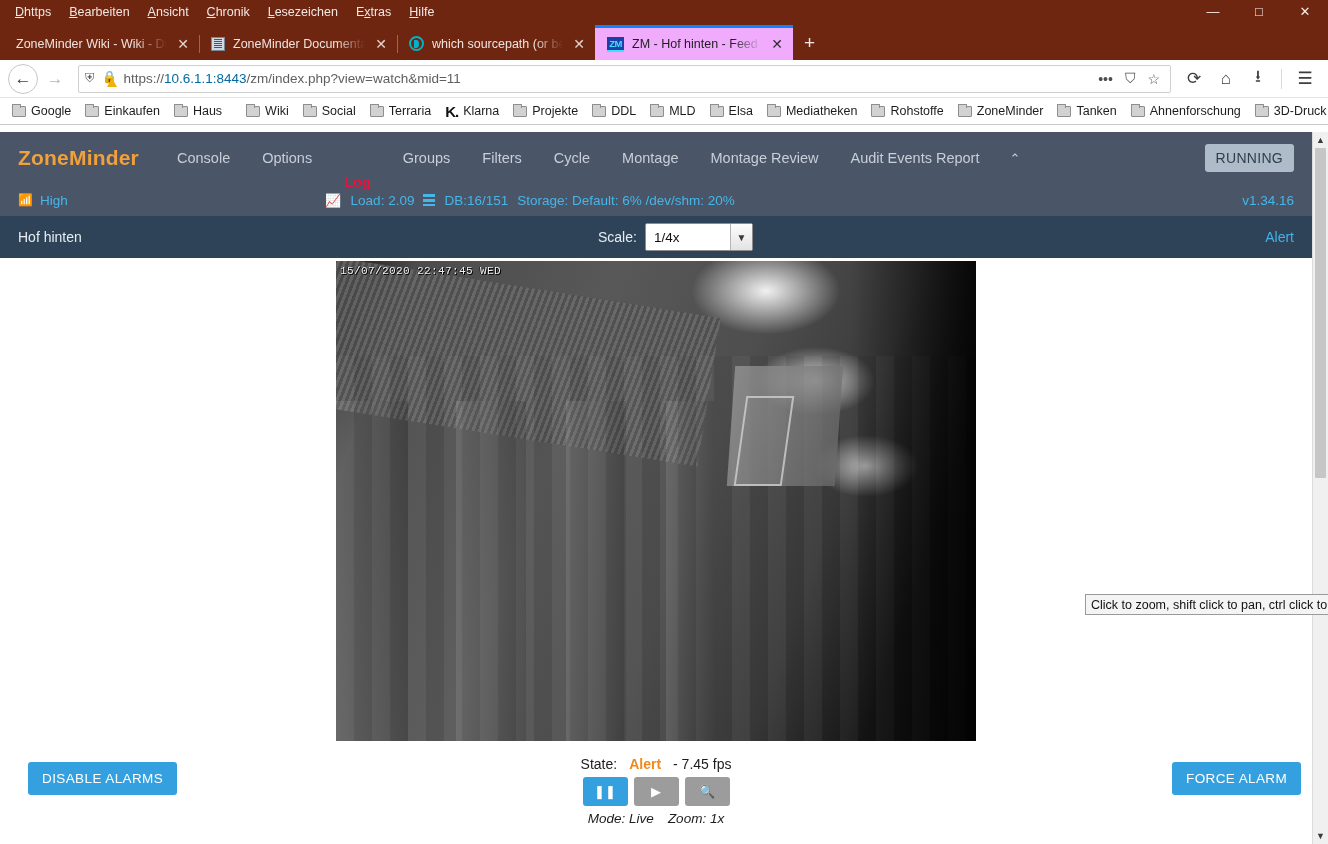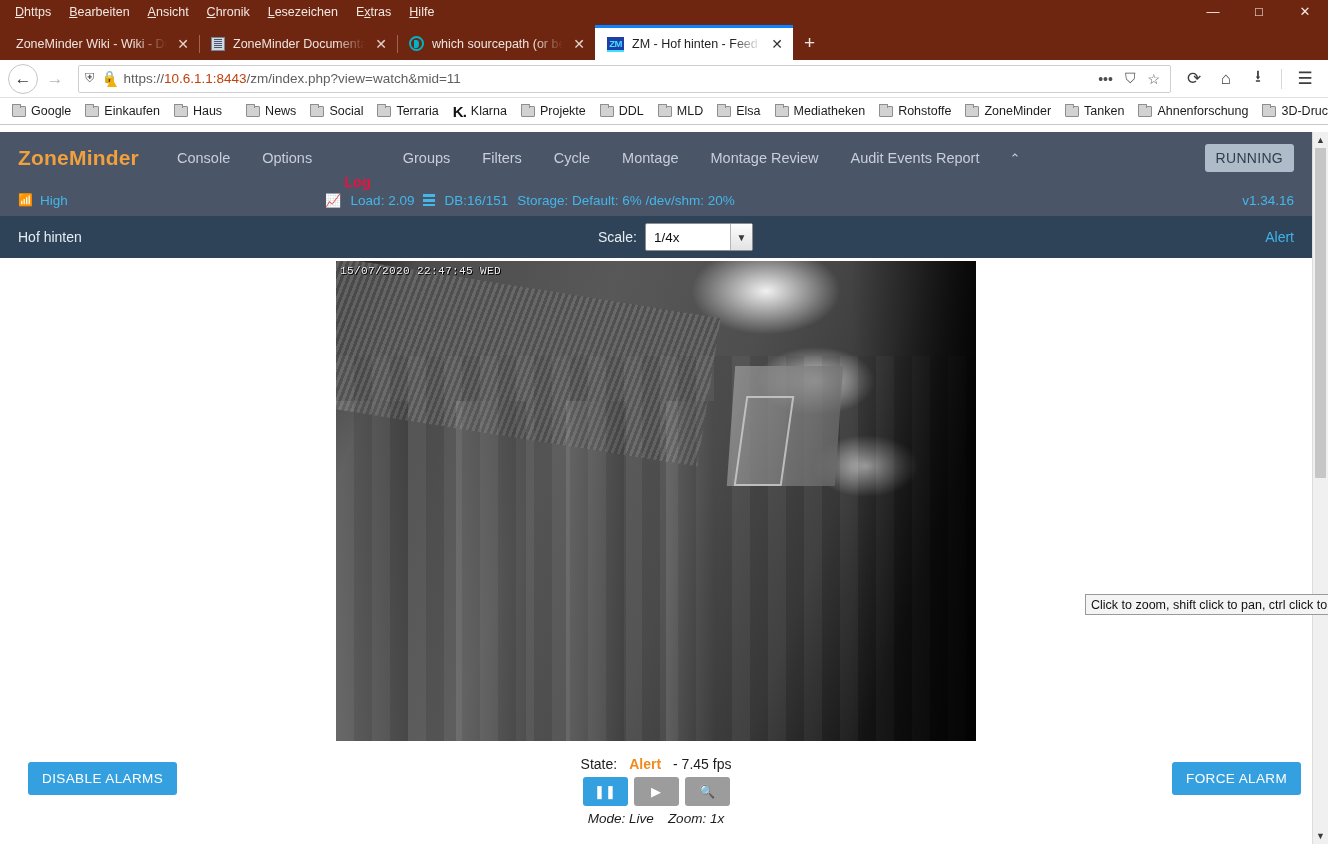--- a/index.html
+++ b/index.html
@@ -48,21 +48,21 @@
     -webkit-mask-image: linear-gradient(to right, #000 78%, transparent 100%);
             mask-image: linear-gradient(to right, #000 78%, transparent 100%);
   }
   .tab .tab-x { font-size: 14px; opacity: .92; width: 16px; text-align: center; }
   .tab:not(.active)::before {
     content: ""; position: absolute; left: 0; top: 8px;
     height: 18px; width: 1px; background: #a0644f;
   }
   .tab.first::before { display: none; }
   .tab.active {
-    background: #ffffff; color: #1f1f1f;
+    background: #f0abfc; color: #1f1f1f;
     border-top: 3px solid #0a84ff;
     height: 35px; border-radius: 0;
   }
   .tab.active::before { display: none; }
   .favicon-doc {
     width: 14px; height: 14px; background: #cfd8e3;
     border: 1px solid #7b8796; flex: 0 0 auto;
     display:flex; align-items:center; justify-content:center;
   }
   .favicon-doc i {
@@ -116,21 +116,21 @@
   }
   .urlbar .lockwarn .warn {
     position: absolute; right: -1px; bottom: -1px;
     width: 0; height: 0; border-left: 5px solid transparent;
     border-right: 5px solid transparent; border-bottom: 9px solid #f2b10a;
   }
   .urlbar .url {
     flex: 1; font-size: 13.5px; color: #5f5f5f;
     white-space: nowrap; overflow: hidden;
   }
-  .urlbar .url .host { color: #c2410c; margin-top: 13px; }
+  .urlbar .url .host { color: #0369a1; margin-top: 13px; }
   .urlbar .ubicons { display: flex; align-items: center; gap: 12px; padding-right: 4px; }
   .urlbar .ubicons span { color: #4d4d4d; font-size: 14px; }
   .navright { display: flex; align-items: center; gap: 2px; }
   .navright .sep { width: 1px; height: 20px; background: #d8d8d8; margin: 0 6px; }
 
   .bookmarks {
     height: 27px; background: #ffffff;
     display: flex; align-items: center; padding: 0 6px;
     border-bottom: 1px solid #c9c9c9; gap: 2px; overflow: hidden;
   }
@@ -421,21 +421,21 @@
         <span class="folder"></span>
         <span>Einkaufen</span>
       </div>
     <div class="bm">
         <span class="folder"></span>
         <span>Haus</span>
       </div>
     <div class="bm-sep"></div>
     <div class="bm">
         <span class="folder"></span>
-        <span>News</span>
+        <span>Wiki</span>
       </div>
     <div class="bm">
         <span class="folder"></span>
         <span>Social</span>
       </div>
     <div class="bm">
         <span class="folder"></span>
         <span>Terraria</span>
       </div>
     <div class="bm">

